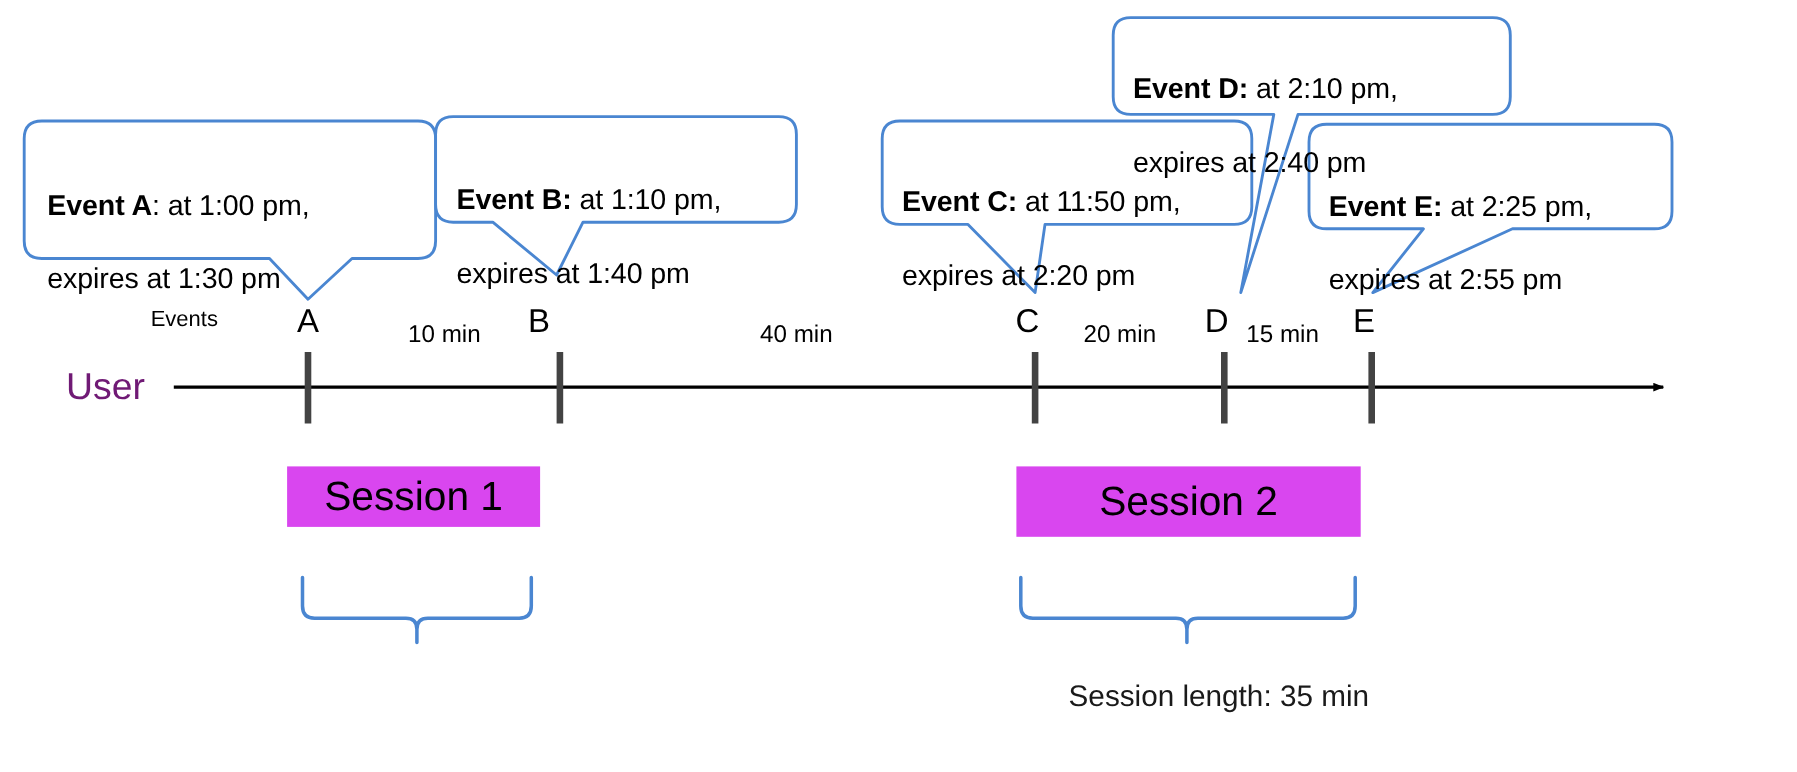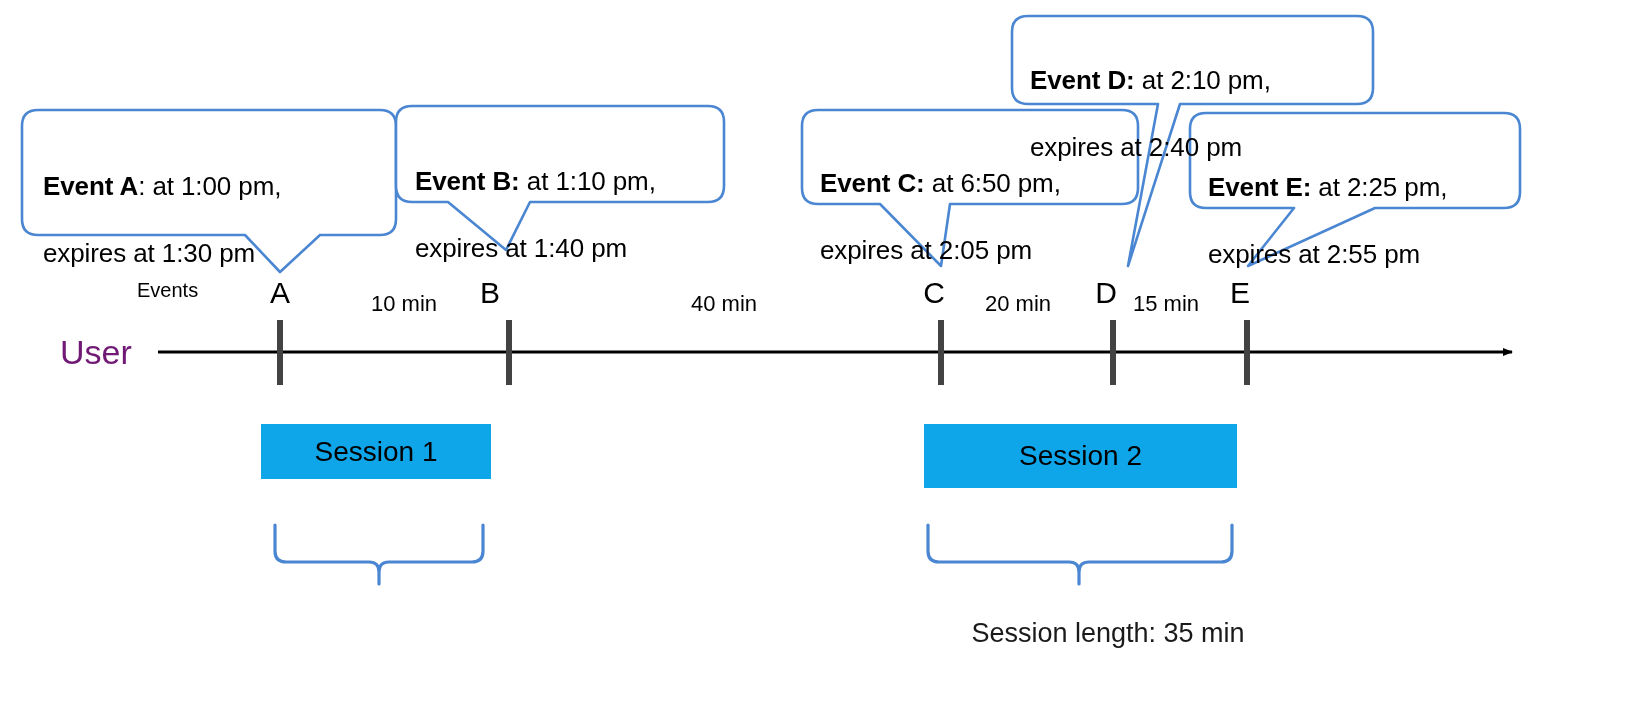--- a/index.html
+++ b/index.html
@@ -61,23 +61,23 @@
     color: #000000;
     text-align: center;
     white-space: nowrap;
     transform: translateX(-50%);
   }
   .session-box {
     position: absolute;
     display: flex;
     align-items: center;
     justify-content: center;
-    font-size: 28px;
-    color: #000000;
-    background: #0ea5e9;
+    font-size: 37px;
+    color: #000000;
+    background: #d946ef;
   }
   .caption {
     position: absolute;
     font-size: 27px;
     color: #1a1a1a;
     text-align: center;
     white-space: nowrap;
     transform: translateX(-50%);
   }
 </style>
@@ -208,22 +208,22 @@
     <b>Event A</b><span>: at 1:00 pm,</span><br>
     <span>expires at 1:30 pm</span>
   </div>
 
   <div class="callout-text" style="left:415px; top:131px; width:310px;">
     <b>Event B:</b><span> at 1:10 pm,</span><br>
     <span>expires at 1:40 pm</span>
   </div>
 
   <div class="callout-text" style="left:820px; top:133px; width:318px;">
-    <b>Event C:</b><span> at 6:50 pm,</span><br>
-    <span>expires at 2:05 pm</span>
+    <b>Event C:</b><span> at 11:50 pm,</span><br>
+    <span>expires at 2:20 pm</span>
   </div>
 
   <div class="callout-text" style="left:1030px; top:30px; width:340px;">
     <b>Event D:</b><span> at 2:10 pm,</span><br>
     <span>expires at 2:40 pm</span>
   </div>
 
   <div class="callout-text" style="left:1208px; top:137px; width:315px;">
     <b>Event E:</b><span> at 2:25 pm,</span><br>
     <span>expires at 2:55 pm</span>

